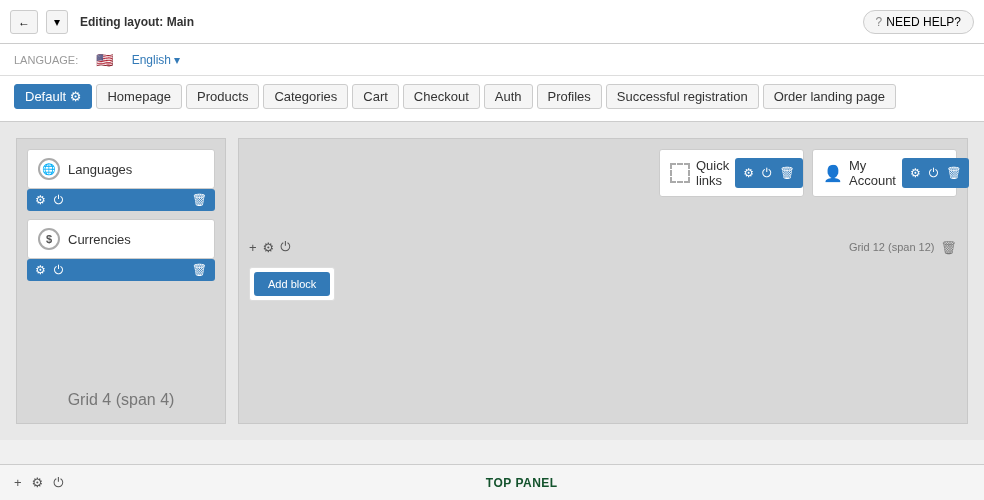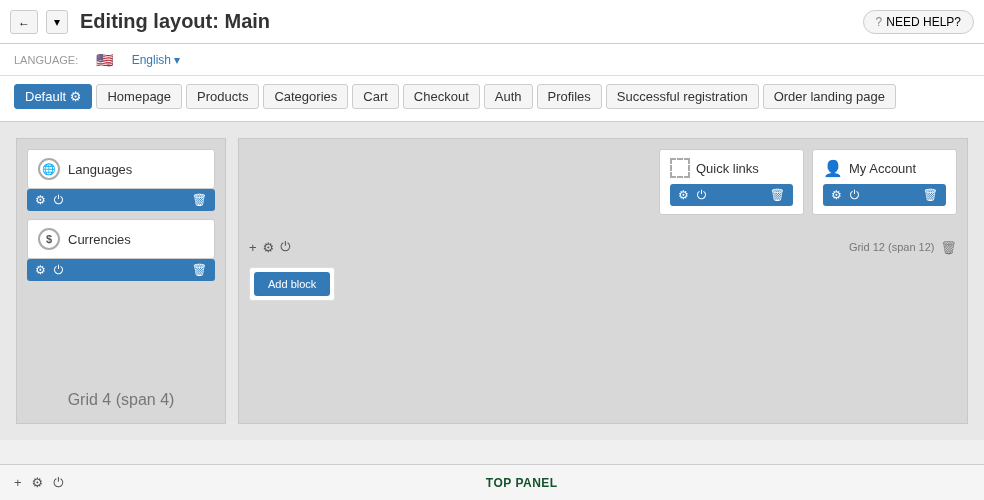--- a/index.html
+++ b/index.html
@@ -18,21 +18,21 @@
     .header-nav-btn {
       background: #f5f5f5;
       border: 1px solid #ccc;
       border-radius: 3px;
       padding: 4px 7px;
       cursor: pointer;
       font-size: 12px;
       display: flex; align-items: center; gap: 3px;
     }
     .header-title {
-      font-size: 20px;
+      font-size: 12px;
       font-weight: bold;
       color: #333;
       margin-left: 4px;
     }
     .need-help {
       margin-left: auto;
       background: #f5f5f5;
       border: 1px solid #ccc;
       border-radius: 12px;
       padding: 4px 12px;
@@ -197,21 +197,21 @@
       right: 10px;
       display: flex;
       gap: 8px;
     }
     .top-block {
       background: #fff;
       border: 1px solid #ccc;
       border-radius: 3px;
       padding: 8px 10px;
       display: flex;
-      flex-direction: column;
+      flex-direction: row;
       gap: 6px;
       width: 145px;
     }
     .top-block-header {
       display: flex;
       align-items: center;
       gap: 6px;
       font-size: 13px;
     }
     .dashed-box {

